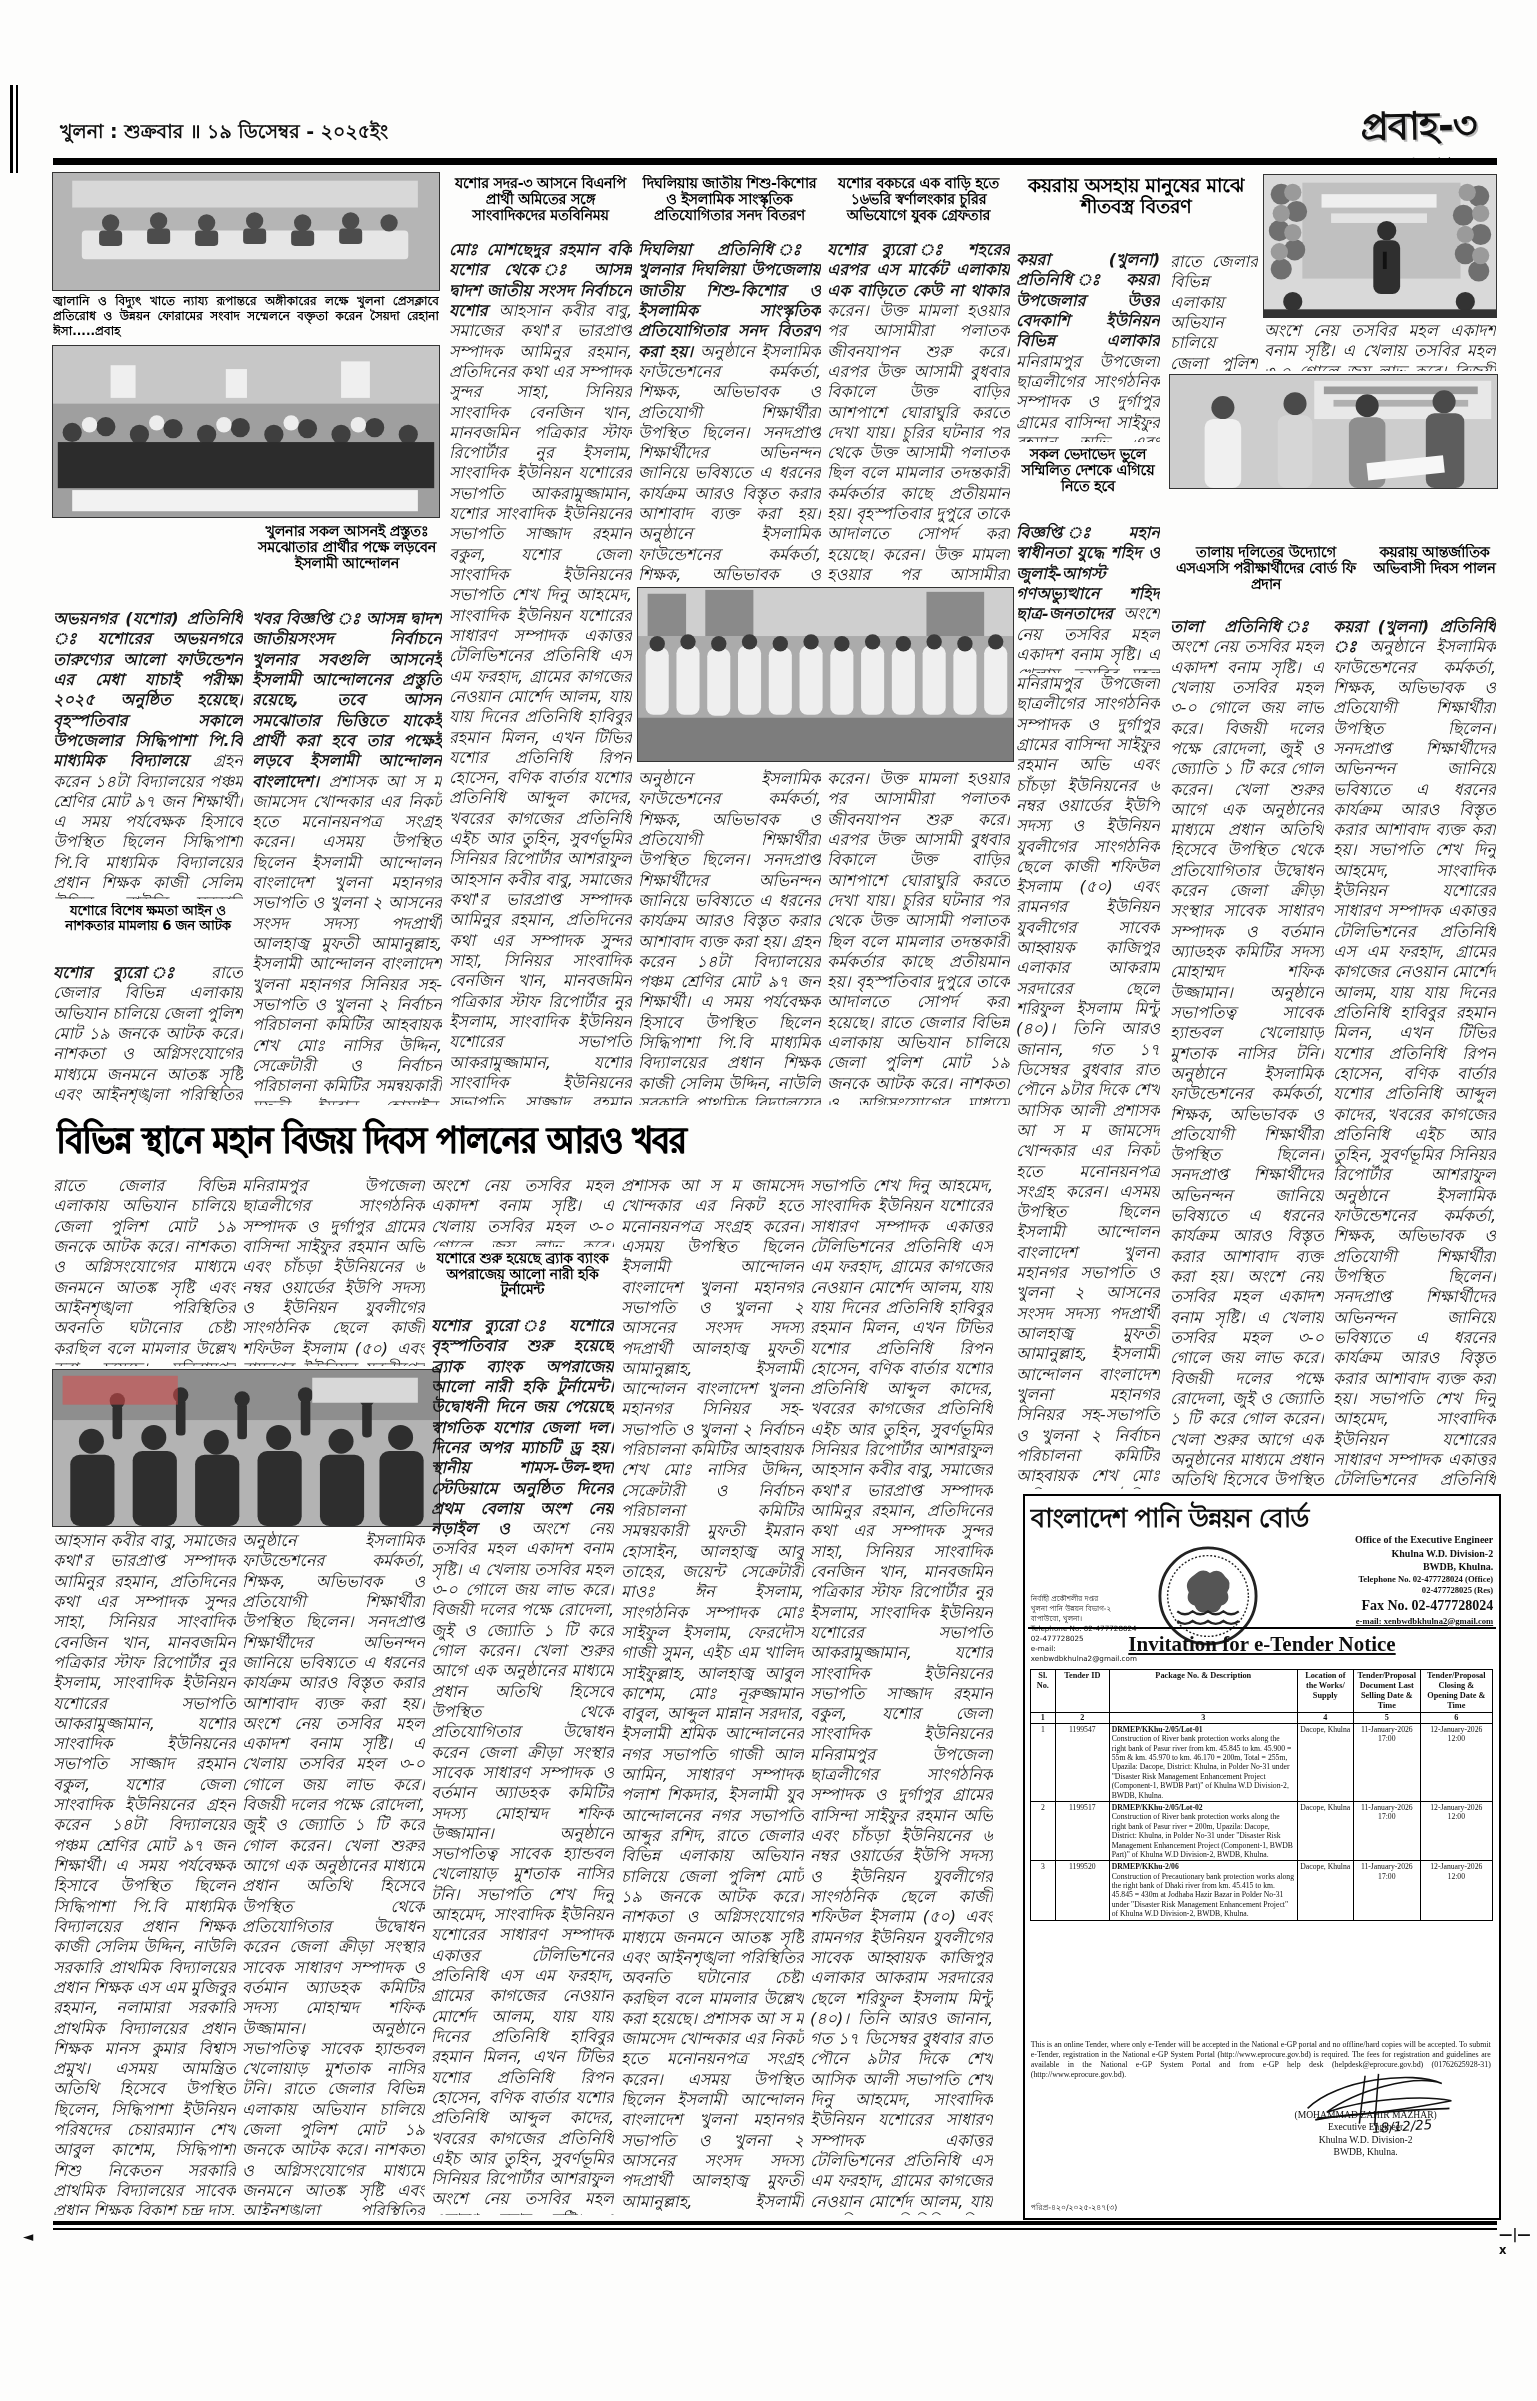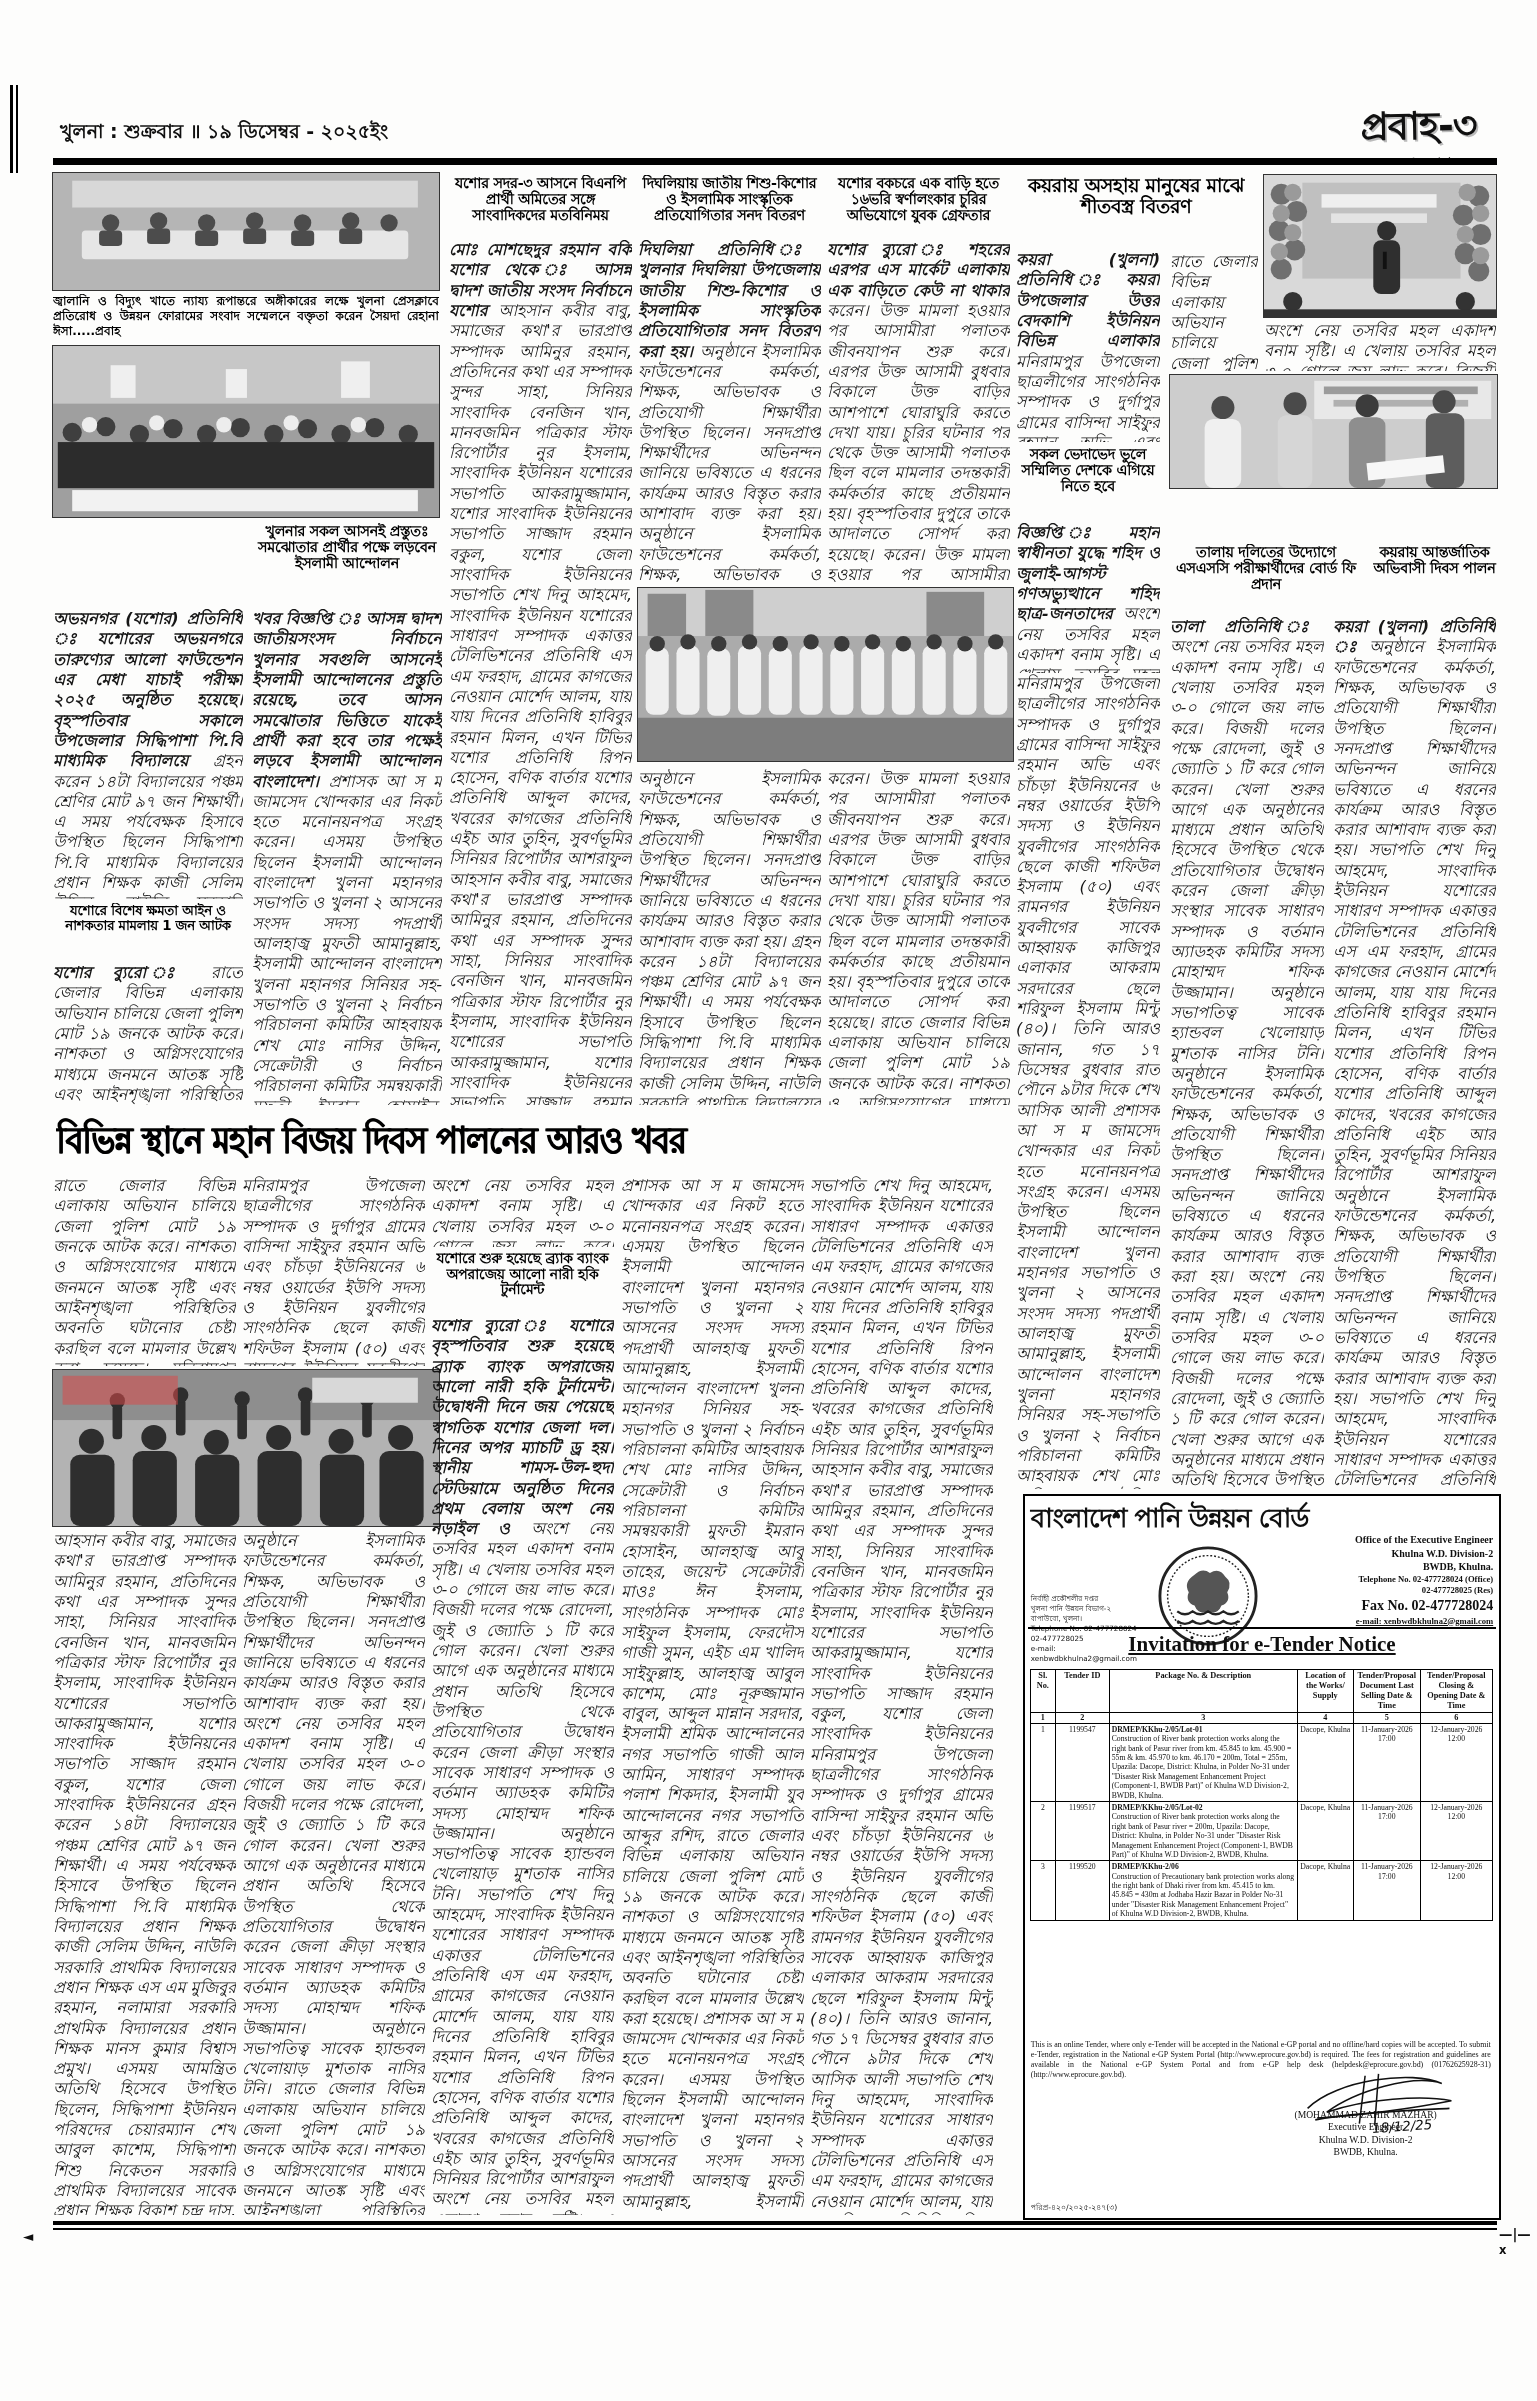--- a/index.html
+++ b/index.html
@@ -128,21 +128,21 @@
         </g>
         <rect x="20" y="150" width="360" height="22" fill="#f2f2f2"></rect>
       </svg>
   </div>
 
   <div class="head bn" style="left:252px;top:523px;width:190px;height:83px;font-size:14.4px;">খুলনার সকল আসনই প্রস্তুতঃ সমঝোতার প্রার্থীর পক্ষে লড়বেন ইসলামী আন্দোলন</div>
   <div class="col" style="left:53px;top:609px;width:190px;height:290px;">
     <span class="lead">অভয়নগর (যশোর) প্রতিনিধি ঃ যশোরের অভয়নগরে তারুণ্যের আলো ফাউন্ডেশন এর মেধা যাচাই পরীক্ষা ২০২৫ অনুষ্ঠিত হয়েছে। বৃহস্পতিবার সকালে উপজেলার সিদ্ধিপাশা পি.বি মাধ্যমিক বিদ্যালয়ে </span>
     <span>গ্রহন করেন ১৪টা বিদ্যালয়ের পঞ্চম শ্রেণির মোট ৯৭ জন শিক্ষার্থী। এ সময় পর্যবেক্ষক হিসাবে উপস্থিত ছিলেন সিদ্ধিপাশা পি.বি মাধ্যমিক বিদ্যালয়ের প্রধান শিক্ষক কাজী সেলিম উদ্দিন, নাউলি সরকারি প্রাথমিক বিদ্যালয়ের প্রধান শিক্ষক এস এম মুজিবুর রহমান, নলামারা সরকারি প্রাথমিক বিদ্যালয়ের প্রধান শিক্ষক মানস কুমার বিশ্বাস প্রমুখ। এসময় আমন্ত্রিত অতিথি হিসেবে উপস্থিত ছিলেন, সিদ্ধিপাশা ইউনিয়ন পরিষদের চেয়ারম্যান শেখ আবুল কাশেম, সিদ্ধিপাশা শিশু নিকেতন সরকারি প্রাথমিক বিদ্যালয়ের সাবেক প্রধান শিক্ষক বিকাশ চন্দ্র দাস, ইউপি সদস্য গ্রহন করেন ১৪টা বিদ্যালয়ের পঞ্চম শ্রেণির মোট ৯৭ জন শিক্ষার্থী। এ সময় পর্যবেক্ষক হিসাবে উপস্থিত ছিলেন সিদ্ধিপাশা পি.বি মাধ্যমিক বিদ্যালয়ের প্রধান শিক্ষক কাজী সেলিম উদ্দিন, নাউলি সরকারি প্রাথমিক বিদ্যালয়ের প্রধান শিক্ষক এস এম মুজিবুর রহমান, নলামারা সরকারি প্রাথমিক বিদ্যালয়ের প্রধান শিক্ষক মানস কুমার বিশ্বাস প্রমুখ। এসময় আমন্ত্রিত অতিথি হিসেবে উপস্থিত ছিলেন, সিদ্ধিপাশা ইউনিয়ন পরিষদের চেয়ারম্যান শেখ আবুল কাশেম, সিদ্ধিপাশা শিশু নিকেতন সরকারি প্রাথমিক বিদ্যালয়ের সাবেক প্রধান শিক্ষক বিকাশ চন্দ্র দাস, ইউপি সদস্য </span>
   </div>
-  <div class="head bn" style="left:53px;top:903px;width:190px;height:56px;font-size:13.4px;">যশোরে বিশেষ ক্ষমতা আইন ও নাশকতার মামলায় 1 জন আটক</div>
+  <div class="head bn" style="left:53px;top:903px;width:190px;height:56px;font-size:13.4px;">যশোরে বিশেষ ক্ষমতা আইন ও নাশকতার মামলায় 6 জন আটক</div>
   <div class="col" style="left:53px;top:963px;width:190px;height:142px;">
     <span class="lead">যশোর ব্যুরো ঃ </span>
     <span>রাতে জেলার বিভিন্ন এলাকায় অভিযান চালিয়ে জেলা পুলিশ মোট ১৯ জনকে আটক করে। নাশকতা ও অগ্নিসংযোগের মাধ্যমে জনমনে আতঙ্ক সৃষ্টি এবং আইনশৃঙ্খলা পরিস্থিতির অবনতি ঘটানোর চেষ্টা করছিল বলে মামলার উল্লেখ করা হয়েছে। আহসান কবীর বাবু, সমাজের কথা'র ভারপ্রাপ্ত সম্পাদক আমিনুর রহমান, প্রতিদিনের কথা এর সম্পাদক সুন্দর সাহা, সিনিয়র সাংবাদিক বেনজিন খান, মানবজমিন পত্রিকার স্টাফ রিপোর্টার নুর ইসলাম, সাংবাদিক ইউনিয়ন যশোরের সভাপতি আকরামুজ্জামান, যশোর সাংবাদিক ইউনিয়নের সভাপতি সাজ্জাদ রহমান বকুল, যশোর জেলা সাংবাদিক ইউনিয়নের </span>
   </div>
   <div class="col" style="left:252px;top:609px;width:190px;height:496px;">
     <span class="lead">খবর বিজ্ঞপ্তি ঃ আসন্ন দ্বাদশ জাতীয়সংসদ নির্বাচনে খুলনার সবগুলি আসনেই ইসলামী আন্দোলনের প্রস্তুতি রয়েছে, তবে আসন সমঝোতার ভিত্তিতে যাকেই প্রার্থী করা হবে তার পক্ষেই লড়বে ইসলামী আন্দোলন বাংলাদেশ। </span>
     <span>প্রশাসক আ স ম জামসেদ খোন্দকার এর নিকট হতে মনোনয়নপত্র সংগ্রহ করেন। এসময় উপস্থিত ছিলেন ইসলামী আন্দোলন বাংলাদেশ খুলনা মহানগর সভাপতি ও খুলনা ২ আসনের সংসদ সদস্য পদপ্রার্থী আলহাজ্ব মুফতী আমানুল্লাহ, ইসলামী আন্দোলন বাংলাদেশ খুলনা মহানগর সিনিয়র সহ-সভাপতি ও খুলনা ২ নির্বাচন পরিচালনা কমিটির আহবায়ক শেখ মোঃ নাসির উদ্দিন, সেক্রেটারী ও নির্বাচন পরিচালনা কমিটির সমন্বয়কারী মুফতী ইমরান হোসাইন, আলহাজ্ব আবু তাহের, জয়েন্ট সেক্রেটারী মাওঃ ঈন ইসলাম, সাংগঠনিক সম্পাদক মোঃ সাইফুল ইসলাম, ফেরদৌস গাজী সুমন, এইচ এম খালিদ সাইফুল্লাহ, আলহাজ্ব আবুল কাশেম, মোঃ নূরুজ্জামান বাবুল, আব্দুল মান্নান সরদার, ইসলামী শ্রমিক আন্দোলনের নগর সভাপতি গাজী আল আমিন, সাধারণ সম্পাদক পলাশ শিকদার, ইসলামী যুব আন্দোলনের নগর সভাপতি আব্দুর রশিদ, প্রশাসক আ স ম জামসেদ খোন্দকার এর নিকট হতে মনোনয়নপত্র সংগ্রহ করেন। এসময় উপস্থিত ছিলেন ইসলামী আন্দোলন বাংলাদেশ খুলনা মহানগর সভাপতি ও খুলনা ২ আসনের সংসদ সদস্য পদপ্রার্থী আলহাজ্ব মুফতী আমানুল্লাহ, ইসলামী আন্দোলন বাংলাদেশ খুলনা মহানগর সিনিয়র সহ-সভাপতি ও খুলনা ২ নির্বাচন পরিচালনা কমিটির আহবায়ক শেখ মোঃ নাসির উদ্দিন, সেক্রেটারী ও নির্বাচন পরিচালনা কমিটির সমন্বয়কারী মুফতী ইমরান হোসাইন, আলহাজ্ব আবু তাহের, জয়েন্ট সেক্রেটারী মাওঃ ঈন ইসলাম, সাংগঠনিক সম্পাদক মোঃ সাইফুল ইসলাম, ফেরদৌস গাজী সুমন, এইচ এম খালিদ সাইফুল্লাহ, আলহাজ্ব আবুল কাশেম, মোঃ নূরুজ্জামান বাবুল, আব্দুল মান্নান সরদার, ইসলামী শ্রমিক আন্দোলনের নগর সভাপতি গাজী আল আমিন, সাধারণ সম্পাদক পলাশ শিকদার, ইসলামী যুব আন্দোলনের নগর সভাপতি আব্দুর রশিদ, </span>
   </div>
 
   <div class="head bn" style="left:449px;top:175px;width:183px;height:61px;font-size:14.4px;">যশোর সদর-৩ আসনে বিএনপি প্রার্থী অমিতের সঙ্গে সাংবাদিকদের মতবিনিময়</div>

